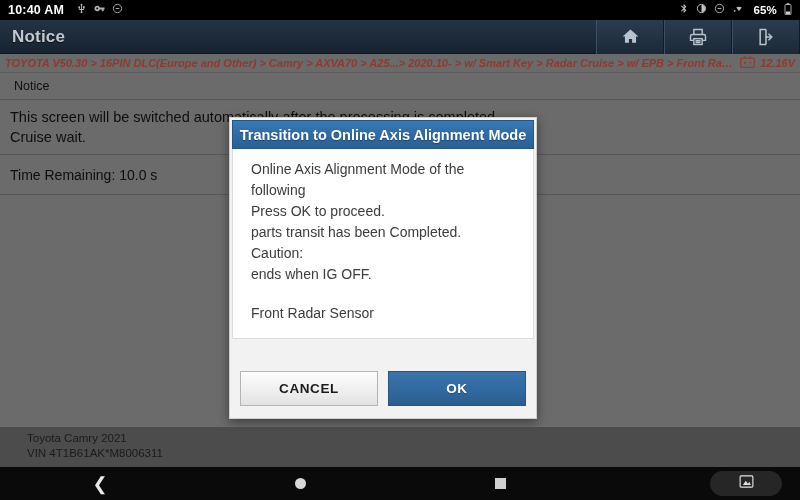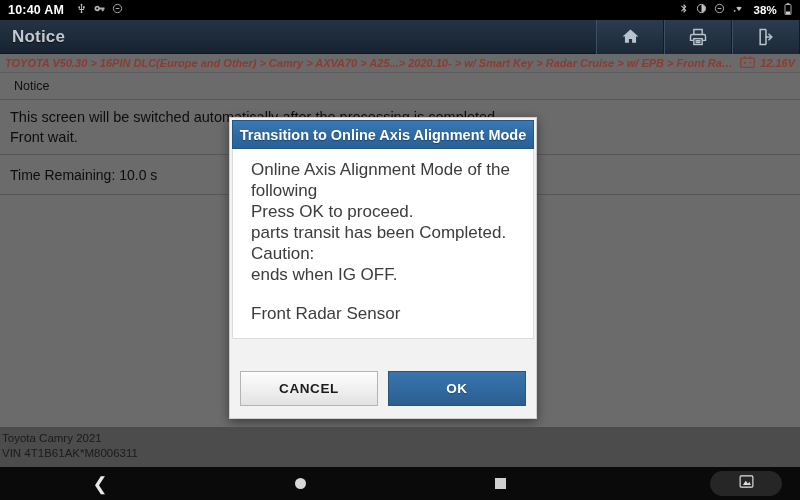--- a/index.html
+++ b/index.html
@@ -84,21 +84,21 @@
   
   .scrim {
     position:absolute; left:0; top:73px; width:800px; height:354px;
     background:rgba(0,0,0,.58);
   }
 
   
   .footer {
     position:absolute; left:0; top:427px; width:800px; height:40px;
     background:#4c4c4c;
-    padding:4px 0 0 2px;
+    padding:4px 0 0 27px;
     color:#111; font-size:11.5px; line-height:15px;
   }
   .footer .fl { color:#1b1b1b; }
 
   
   .navbar {
     position:absolute; left:0; top:467px; width:800px; height:33px;
     background:#0a0a0a;
     display:flex; align-items:center;
   }
@@ -133,21 +133,21 @@
     text-shadow:0 1px 1px rgba(0,0,0,.35);
   }
   .dlg-body {
     background:#fff;
     border-left:1px solid #dcdcdc; border-right:1px solid #dcdcdc;
     border-bottom:1px solid #dcdcdc;
     padding:10px 12px 14px 18px;
     min-height:178px;
   }
   .dlg-line {
-    color:#3c3c3c; font-size:17px; line-height:21px;
+    color:#3c3c3c; font-size:14px; line-height:21px;
     white-space:pre-wrap;
   }
   .dlg-gap { height:18px; }
   .dlg-actions {
     display:flex; gap:10px; padding:8px 8px 10px 8px;
     background:#f2f2f2;
   }
   .btn {
     flex:1; height:35px;
     display:flex; align-items:center; justify-content:center;
@@ -208,21 +208,21 @@
           <circle cx="12" cy="12" r="9"></circle>
             <path d="M8 12h8"></path>
         </svg>
       </span>
       <span class="sb-ico">
         <svg width="14" height="11" viewBox="0 0 24 24" fill="#dcdcdc">
           <circle cx="2.5" cy="17" r="2"></circle>
           <path d="M8 18.5l6-7.5c-3.6-2.6-8.4-2.6-12 0l6 7.5z" transform="translate(4,-1)"></path>
         </svg>
       </span>
-      <span class="sb-pct">38%</span>
+      <span class="sb-pct">65%</span>
       <span class="sb-ico">
         <svg width="8" height="12" viewBox="0 0 12 20" fill="#e6e6e6">
           <rect x="3.5" y="0.5" width="5" height="2" rx="0.6"></rect>
           <rect x="1" y="2.5" width="10" height="17" rx="1.4" fill="none" stroke="#e6e6e6" stroke-width="1.4"></rect>
           <rect x="2.4" y="14" width="7.2" height="4.6" rx="0.6"></rect>
         </svg>
       </span>
     </span>
   </div>
 
@@ -271,21 +271,21 @@
         </svg>
       </span>
       <span class="volt-txt">12.16V</span>
     </div>
   </div>
 
   <div class="content">
     <div class="row-notice">Notice</div>
     <div class="row-msg">
       <div>This screen will be switched automatically after the processing is completed.</div>
-      <div>Front wait.</div>
+      <div>Cruise wait.</div>
     </div>
     <div class="row-timer">Time Remaining: 10.0 s</div>
   </div>
 
   <div class="scrim"></div>
 
   <div class="dialog">
     <div class="dlg-title">Transition to Online Axis Alignment Mode</div>
     <div class="dlg-body">
       <div class="dlg-line">Online Axis Alignment Mode of the following</div>

